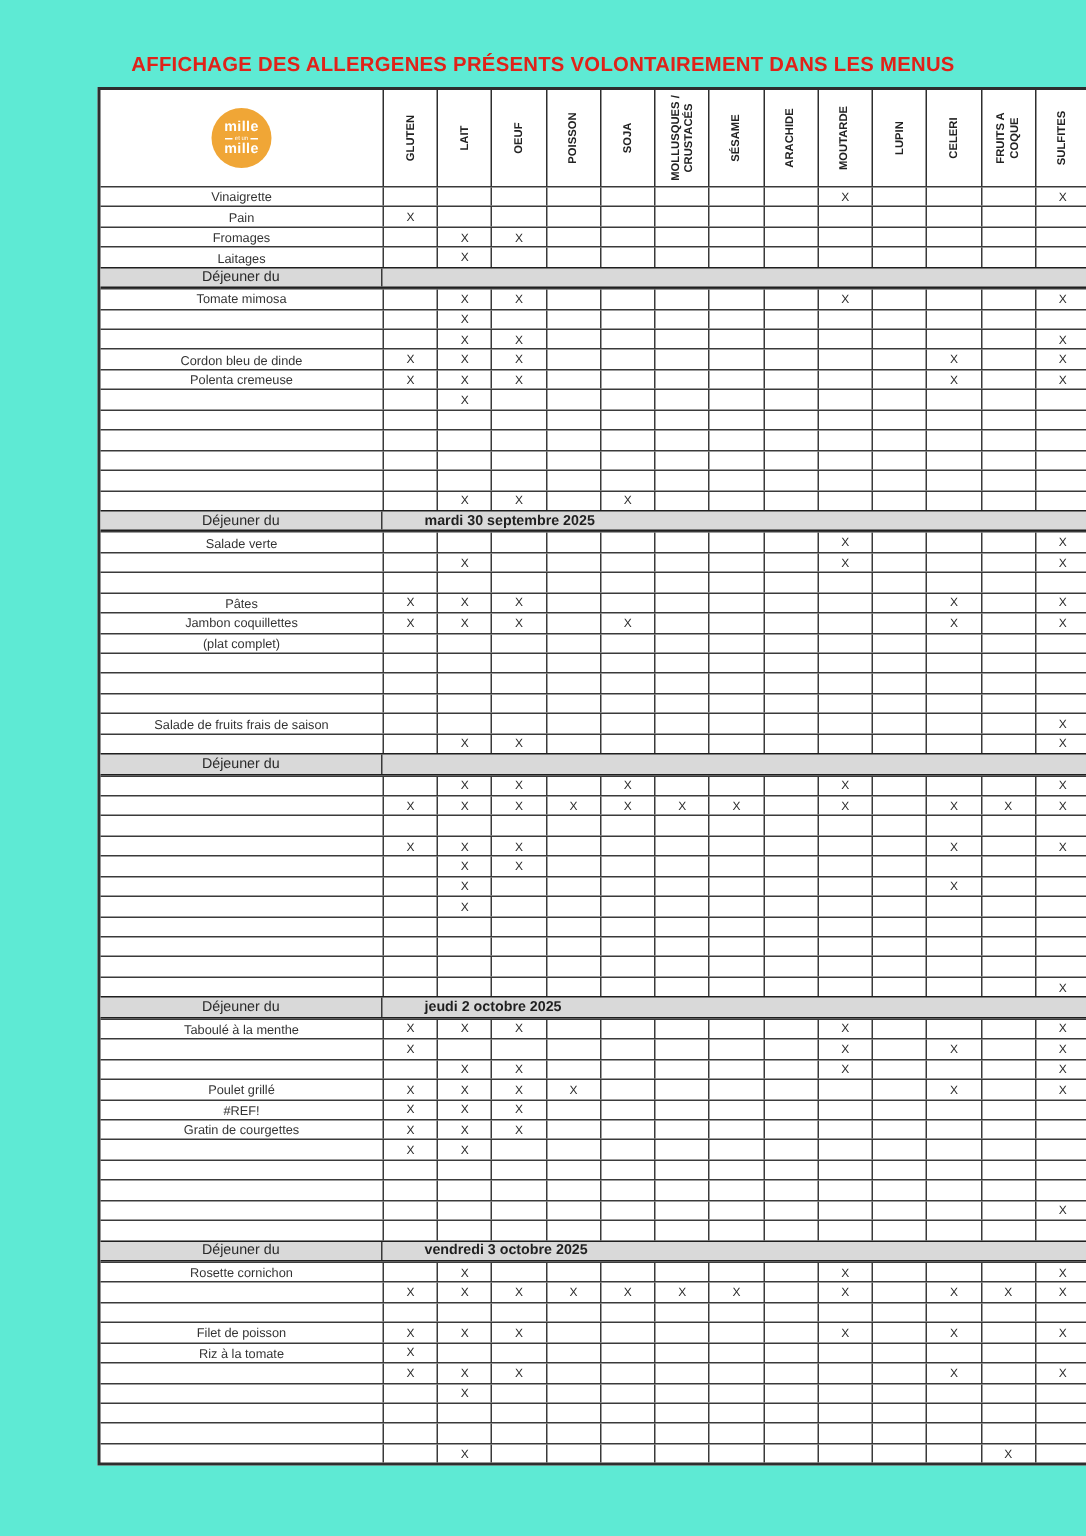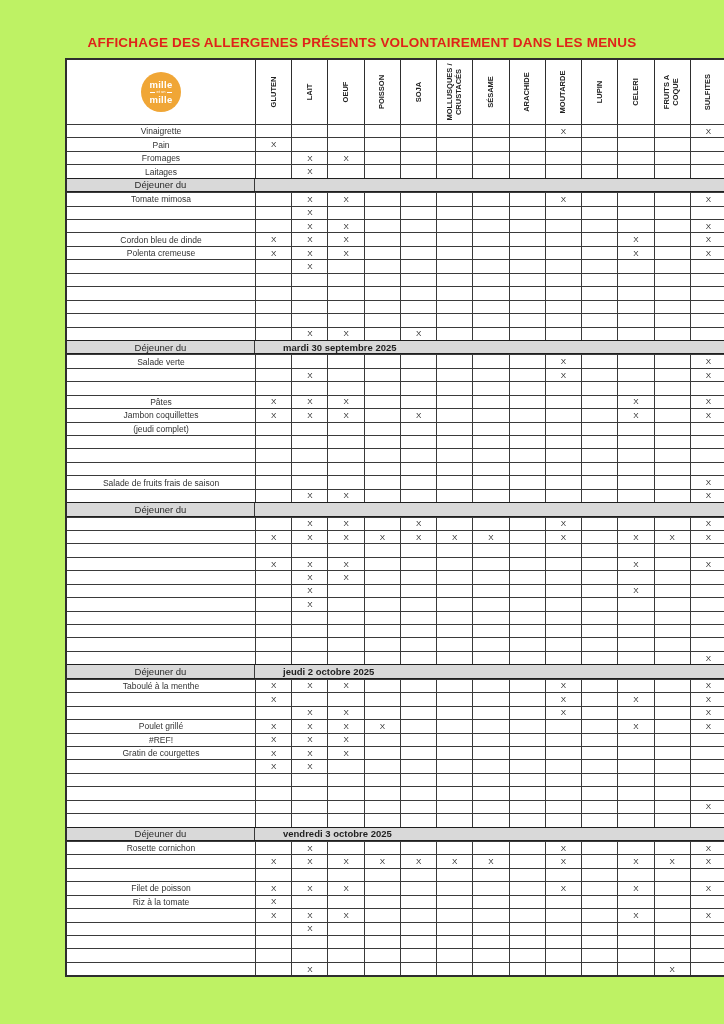--- a/index.html
+++ b/index.html
@@ -1,18 +1,18 @@
 <!DOCTYPE html>
 <html><head>
 <meta charset="utf-8">
 <style>
   * { margin:0; padding:0; box-sizing:border-box; }
   html,body { background:#ffffff; }
   .page {
-    position:relative; width:724px; height:1024px; background:#bef264;
+    position:relative; width:724px; height:1024px; background:#5eead4;
     font-family:"Liberation Sans", sans-serif; color:#333;
     overflow:hidden;
   }
   .title {
     position:absolute; top:35px; left:0; width:100%;
     text-align:center; font-size:13.5px; font-weight:bold;
     letter-spacing:.2px; color:#e02219;
   }
   .allergen-table {
     position:absolute; left:65px; top:58px; width:663px;
@@ -529,21 +529,21 @@
         <div class="mark-cell"></div>
         <div class="mark-cell">
           <span>X</span>
         </div>
         <div class="mark-cell"></div>
         <div class="mark-cell">
           <span>X</span>
         </div>
       </div>
       <div class="row">
-        <div class="name-cell">(jeudi complet)</div>
+        <div class="name-cell">(plat complet)</div>
         <div class="mark-cell"></div>
         <div class="mark-cell"></div>
         <div class="mark-cell"></div>
         <div class="mark-cell"></div>
         <div class="mark-cell"></div>
         <div class="mark-cell"></div>
         <div class="mark-cell"></div>
         <div class="mark-cell"></div>
         <div class="mark-cell"></div>
         <div class="mark-cell"></div>

